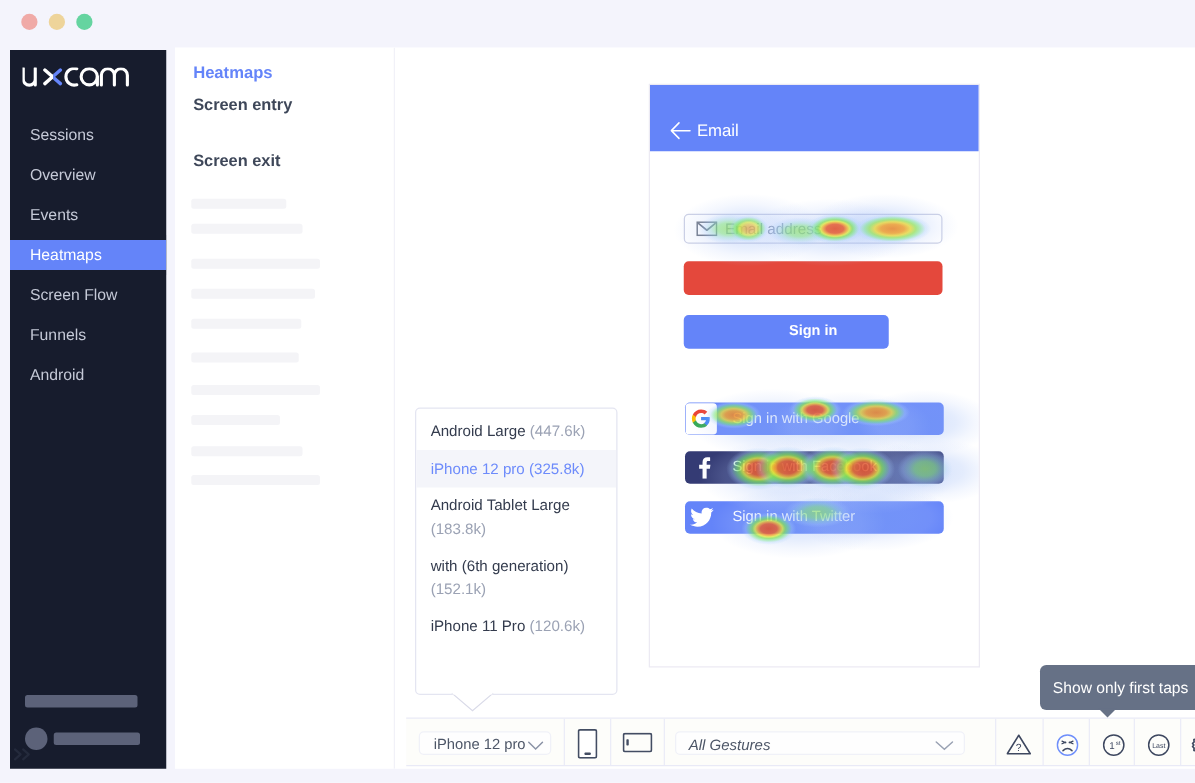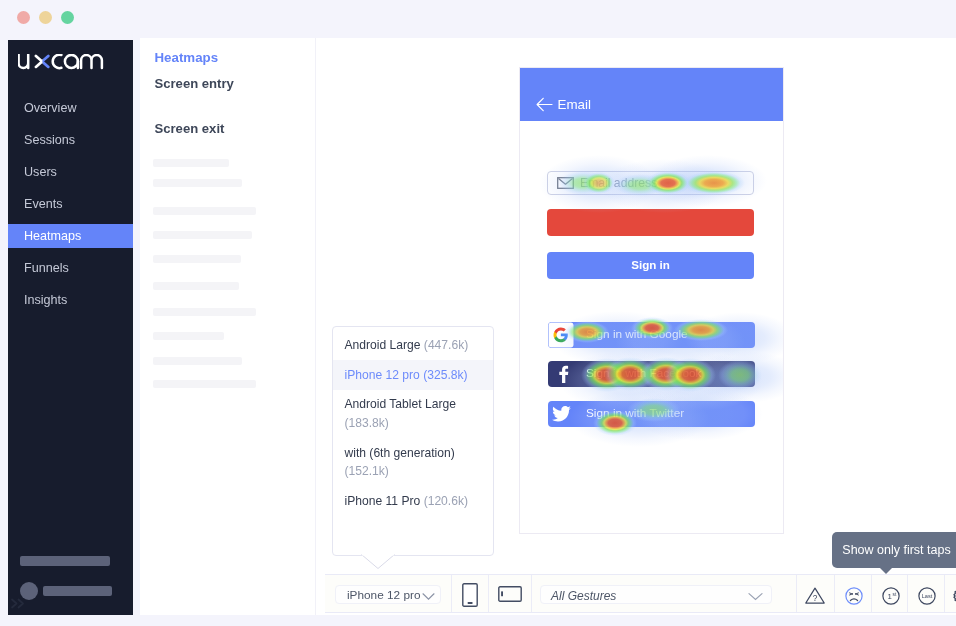--- a/index.html
+++ b/index.html
@@ -39,21 +39,21 @@
   .phone-header{position:absolute;left:0;top:0;width:100%;height:53px;background:#6484f9;}
   .phone-title{position:absolute;left:37.5px;top:29px;font-size:13.4px;color:#fff;}
   .back-arrow{position:absolute;left:15.5px;top:29px;}
 
   .email-field{position:absolute;left:27px;top:103px;width:207px;height:24px;
                border:1px solid #ccd0e4;border-radius:4px;box-sizing:border-box;background:#fff;}
   .email-ph{position:absolute;left:32px;top:4px;font-size:12.2px;color:#8c95a8;}
   .mail-icon{position:absolute;left:9px;top:5px;line-height:0;}
 
   .red-bar{position:absolute;left:27px;top:141px;width:207px;height:27px;background:#e4483c;border-radius:4px;}
-  .signin-btn{position:absolute;left:27px;top:184px;width:207px;height:27px;background:#6484f9;border-radius:4px;}
+  .signin-btn{position:absolute;left:27px;top:184px;width:164px;height:27px;background:#6484f9;border-radius:4px;}
   .signin-label{position:absolute;left:0;width:207px;text-align:center;top:6px;font-size:11.6px;color:#fff;font-weight:bold;}
 
   .social{position:absolute;left:28px;width:207px;height:26px;border-radius:4px;}
   .social-label{position:absolute;left:38px;top:5px;font-size:11.8px;color:#fff;}
   .social-icon{position:absolute;line-height:0;}
 
 
   
   .heat{position:absolute;left:-1px;top:-1px;width:264px;height:466px;pointer-events:none;}
   .blob{position:absolute;border-radius:50%;
@@ -139,39 +139,39 @@
         <path d="M43.4 1.0 A6.7 6.7 0 1 0 43.4 13.8" stroke="#ffffff" stroke-width="2.5" stroke-linecap="round" fill="none"></path>
 
         <circle cx="53.4" cy="7.4" r="6.5" stroke="#ffffff" stroke-width="2.5" fill="none"></circle>
         <path d="M59.9 7.4 V13.9" stroke="#ffffff" stroke-width="2.5" stroke-linecap="round"></path>
 
         <path d="M63.1 13.9 V6.2 A5.2 5.2 0 0 1 73.5 6.2 V13.9 M73.5 6.2 A5.2 5.2 0 0 1 83.9 6.2 V13.9" stroke="#ffffff" stroke-width="2.5" stroke-linecap="round" fill="none"></path>
       </svg>
     </div>
     <div class="nav">
         <div class="nav-item">
+          <span>Sessions</span>
+        </div>
+        <div class="nav-item">
           <span>Overview</span>
-        </div>
-        <div class="nav-item">
-          <span>Sessions</span>
-        </div>
-        <div class="nav-item">
-          <span>Users</span>
         </div>
         <div class="nav-item">
           <span>Events</span>
         </div>
         <div class="nav-item active">
           <span>Heatmaps</span>
         </div>
         <div class="nav-item">
+          <span>Screen Flow</span>
+        </div>
+        <div class="nav-item">
           <span>Funnels</span>
         </div>
         <div class="nav-item">
-          <span>Insights</span>
+          <span>Android</span>
         </div>
       </div>
     <div class="sk-bottom">
       <div class="sk-bar" style="left:12px;top:20.7px;width:90px;height:10px;"></div>
       <div class="sk-bar" style="left:12px;top:47.4px;width:18px;height:18px;border-radius:50%;"></div>
       <div class="sk-bar" style="left:34.7px;top:50.5px;width:69px;height:10px;"></div>
       <svg style="position:absolute;left:2px;top:63px;" width="18" height="11" viewBox="0 0 18 11">
         <path d="M2 1.5 L6.5 5.5 L2 9.5 M8.5 1.5 L13 5.5 L8.5 9.5" stroke="#242a3c" stroke-width="1.8" fill="none" stroke-linecap="round" stroke-linejoin="round"></path>
       </svg>
     </div>

